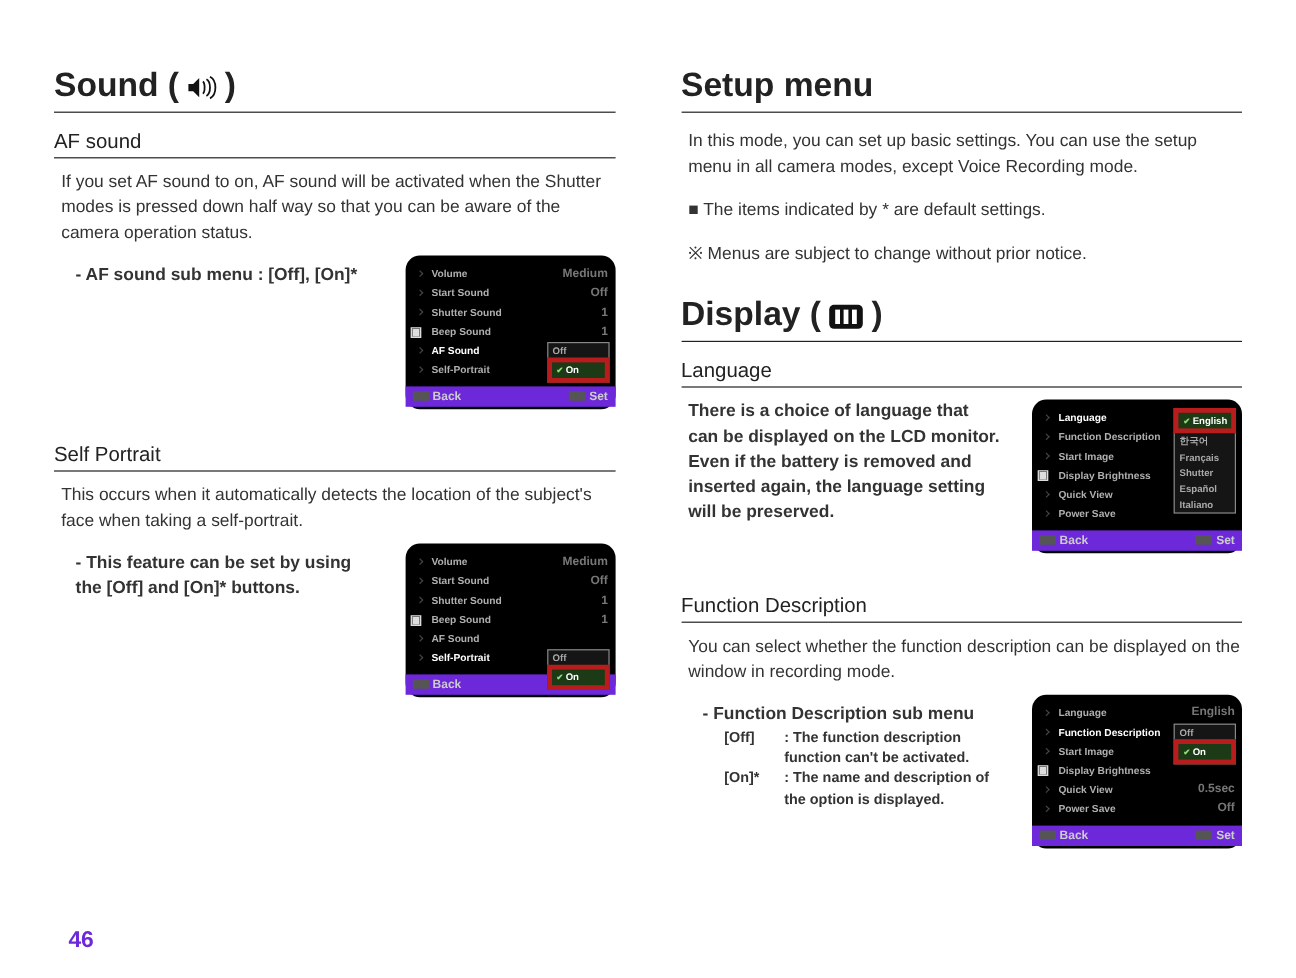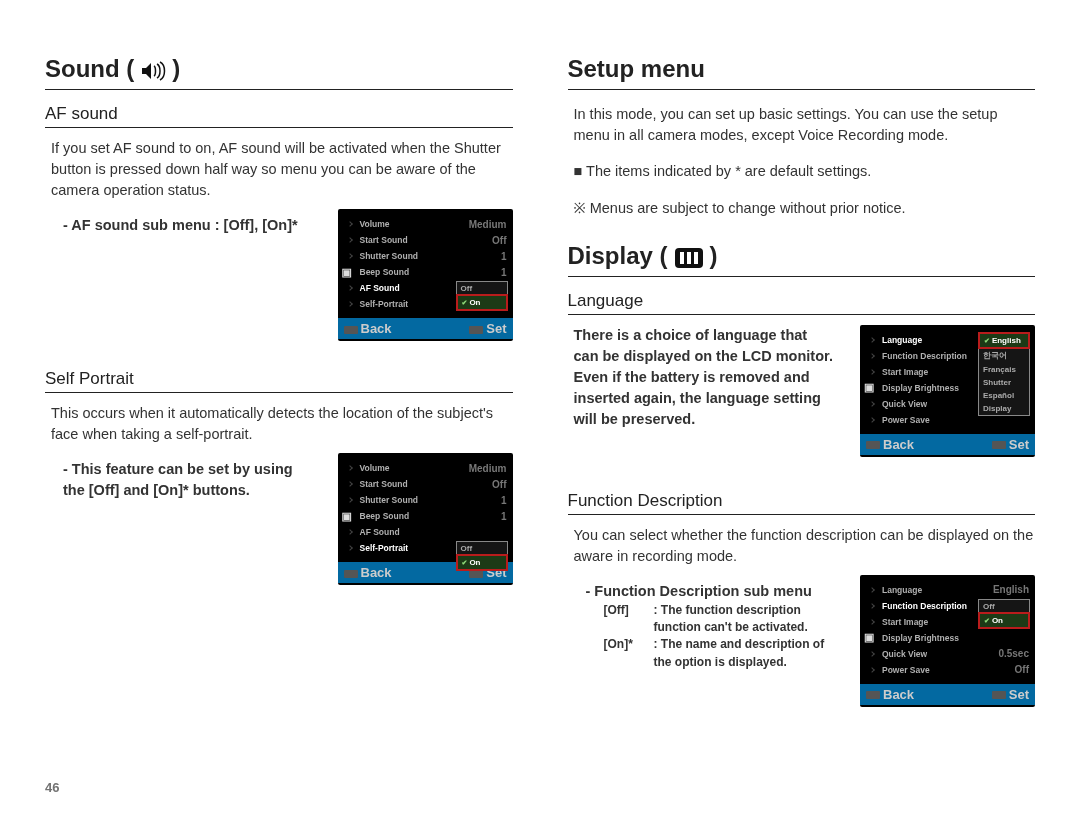--- a/index.html
+++ b/index.html
@@ -9,21 +9,21 @@
     background: #fff;
     font-family: Arial, Helvetica, sans-serif;
     color: #222;
     position: relative;
     padding: 55px 45px 20px 45px;
     display: flex;
     gap: 55px;
   }
   .col { flex: 1; min-width: 0; }
   h1 {
-    font-size: 24px;
+    font-size: 28px;
     font-weight: 700;
     border-bottom: 1.5px solid #222;
     padding-bottom: 6px;
     margin-bottom: 14px;
     display: flex;
     align-items: center;
     gap: 6px;
   }
   h1.second { margin-top: 22px; }
   h2 {
@@ -38,40 +38,40 @@
     font-size: 14.5px;
     line-height: 1.45;
     color: #333;
     margin-left: 6px;
   }
   .indent { margin-left: 18px; margin-top: 6px; }
   .row-layout { display: flex; gap: 14px; align-items: flex-start; margin-top: 8px; font-weight: bold; }
   .row-layout .txt { flex: 1; }
   .page-num {
     position: absolute;
-    left: 45px;
+    left: 57px;
     bottom: 20px;
-    font-size: 13px;
+    font-size: 19px;
     font-weight: 700;
-    color: #737373;
+    color: #6d28d9;
   }
   .icon-box {
     display: inline-flex;
     align-items: center;
     justify-content: center;
     font-size: 22px;
     line-height: 1;
     position: relative;
     top: 2px;
   }
   
   .lcd {
     width: 175px;
     background: #000;
-    border-radius: 2px;
+    border-radius: 12px;
     color: #b0b0b0;
     font-size: 8.5px;
     padding: 7px 0 2px 0;
     flex-shrink: 0;
     margin-left: 12px;
   }
   .lcd-row {
     display: flex;
     align-items: center;
     height: 16px;
@@ -106,32 +106,32 @@
     background: #151515;
     font-size: 8px;
   }
   .lcd .opt-box .opt {
     padding: 2px 4px;
     color: #aaa;
   }
   .lcd .opt-box .opt.sel {
     background: #1c3a16;
     color: #fff;
-    border: 2px solid #b91c1c;
+    border: 4px solid #b91c1c;
     margin: -1px;
   }
   .lcd .opt-box .opt.sel::before {
     content: "✔";
     font-size: 7px;
     margin-right: 2px;
     color: #8fdc7a;
   }
   .lcd-foot {
-    background: #0369a1;
-    font-size: 13px;
+    background: #6d28d9;
+    font-size: 10px;
     color: #ccc;
     display: flex;
     padding: 3px 6px;
     margin-top: 6px;
     justify-content: space-between;
   }
   .lcd-foot span::before {
     content: "";
     display: inline-block;
     width: 14px; height: 8px;
@@ -160,21 +160,21 @@
     <span class="icon-box">
       <svg width="26" height="22" viewBox="0 0 26 22">
           <path d="M2 8h4l5-5v16l-5-5H2z" fill="#111"></path>
           <path d="M14 6c2 1 2 9 0 10M17 4c4 2 4 12 0 14M20 2c6 3 6 15 0 18" stroke="#111" fill="none" stroke-width="1.5"></path>
         </svg>
     </span>
     <span>)</span>
   </h1>
 
   <h2>AF sound</h2>
-  <p>If you set AF sound to on, AF sound will be activated when the Shutter button is pressed down half way so menu you can be aware of the camera operation status.</p>
+  <p>If you set AF sound to on, AF sound will be activated when the Shutter modes is pressed down half way so that you can be aware of the camera operation status.</p>
 
   <div class="row-layout">
     <div class="txt indent">- AF sound sub menu : [Off], [On]*</div>
     <div class="lcd">
         <div style="position: relative;">
           <div class="lcd-row">
             <span class="tick"></span>
             <span class="lbl">Volume</span>
             <span class="val">Medium</span>
           </div>
@@ -322,32 +322,32 @@
             <span class="tick"></span>
             <span class="lbl">Power Save</span>
             <span class="val"></span>
           </div>
           <div class="opt-box" style="top: 0px;">
             <div class="opt sel">English</div>
             <div class="opt">한국어</div>
             <div class="opt">Français</div>
             <div class="opt">Shutter</div>
             <div class="opt">Español</div>
-            <div class="opt">Display</div>
+            <div class="opt">Italiano</div>
           </div>
         </div>
         <div class="lcd-foot">
           <span>Back</span>
           <span>Set</span>
         </div>
       </div>
   </div>
 
   <h2 style="margin-top:34px">Function Description</h2>
-  <p>You can select whether the function description can be displayed on the aware in recording mode.</p>
+  <p>You can select whether the function description can be displayed on the window in recording mode.</p>
 
   <div class="row-layout">
     <div class="txt">
       <div class="indent">- Function Description sub menu</div>
       <div class="sub-opts">
         <div class="o">
           <span class="ol">[Off]</span>
           <span>: The function description function can't be activated.</span>
         </div>
         <div class="o">

